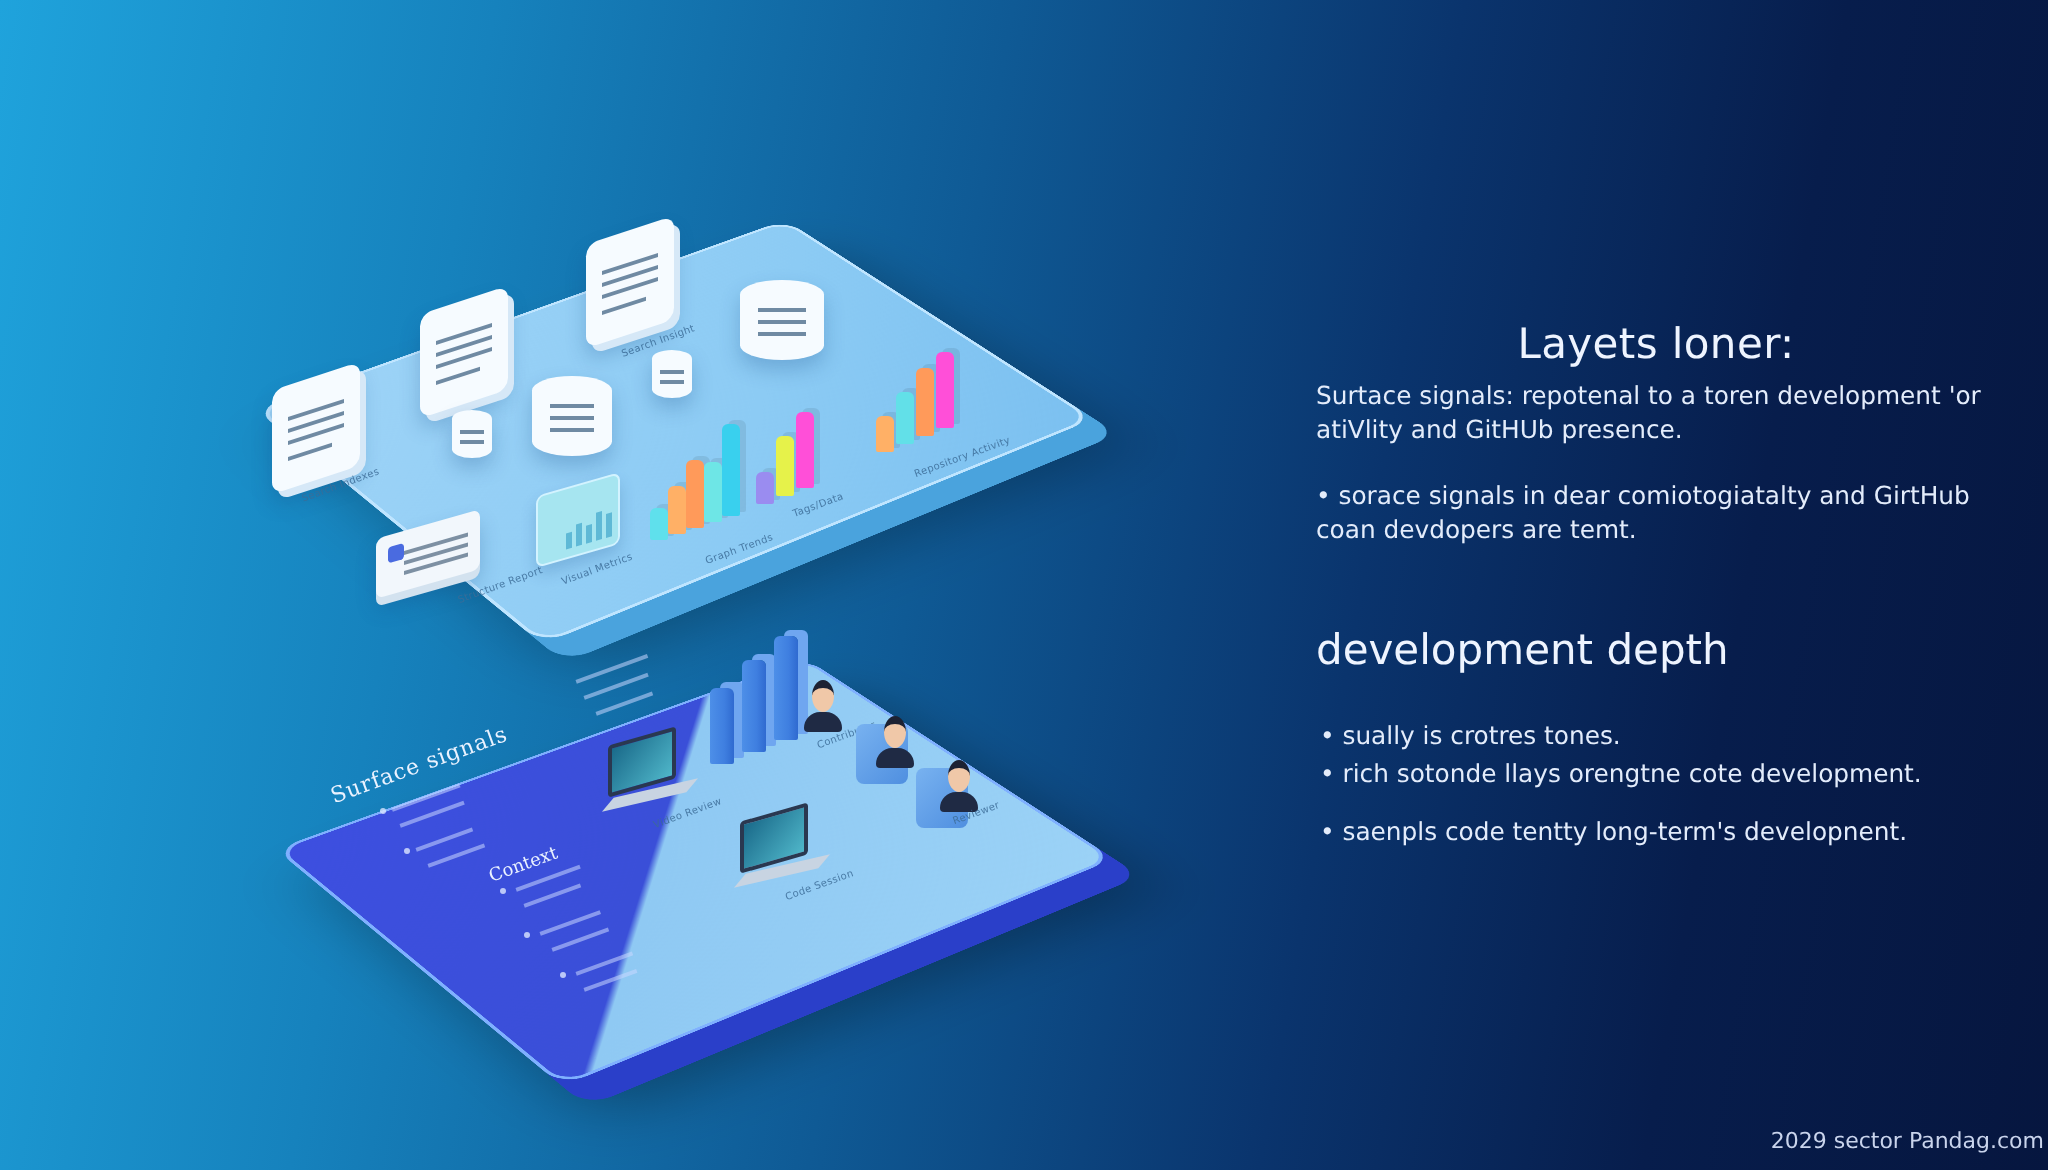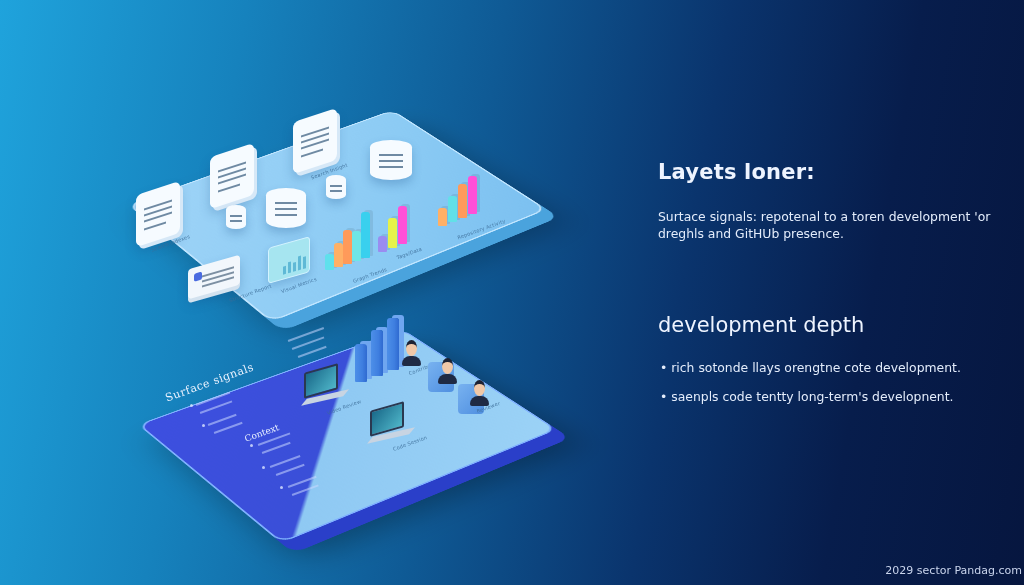--- a/index.html
+++ b/index.html
@@ -84,21 +84,21 @@
     border-radius: 2px; transform: skewY(-16deg);
   }
   .laptop .base { width: 34px; height: 7px; background: #c8d4e2; margin-left: 4px; transform: skewX(-40deg) skewY(-16deg); }
   .person { position: absolute; }
   .person .head { width: 11px; height: 12px; border-radius: 50%; background: #f0c8a8; border-top: 4px solid #1d2233; margin-left: 4px; }
   .person .body { width: 19px; height: 10px; background: #1f2a44; border-radius: 8px 8px 2px 2px; }
   .cube { position: absolute; width: 26px; height: 30px; background: linear-gradient(135deg, #78b2f0, #4f8fe0); border-radius: 4px; }
 
   
   .panel { position: absolute; left: 658px; top: 160px; width: 340px; color: #eef4ff; }
-  .h1 { font-size: 21px; font-weight: bold; margin: 0 0 24px 0; letter-spacing: 0.2px; }
+  .h1 { font-size: 21px; font-weight: normal; margin: 0 0 5px 0; letter-spacing: 0.2px; text-align: center; }
   .p { font-size: 12.4px; line-height: 17px; margin: 0 0 16px 0; color: #e3ecfb; }
   .h2 { position: absolute; left: 658px; top: 313px; font-size: 21px; color: #eef4ff; margin: 0; font-weight: normal; }
   .list { position: absolute; left: 660px; top: 358px; margin: 0; padding: 0; list-style: none; width: 330px; }
   .list li { font-size: 12.4px; color: #e3ecfb; line-height: 19px; }
   .list li.gap { margin-top: 10px; }
   .footer { position: absolute; right: 2px; bottom: 8px; font-size: 11px; color: #c9d4ec; }
 </style>
 </head>
 <body>
 
@@ -233,22 +233,24 @@
   <div class="cube" style="left:458px; top:384px;"></div>
   <div class="person" style="left:470px; top:380px;">
     <div class="head"></div>
       <div class="body"></div>
   </div>
   <span class="lbl" style="left:476px; top:404px;">Reviewer</span>
 </div>
 
 <div class="panel">
   <h1 class="h1">Layets loner:</h1>
-  <p class="p">Surtace signals: repotenal to a toren development 'or dreghls and GitHUb presence.</p>
+  <p class="p">Surtace signals: repotenal to a toren development 'or atiVlity and GitHUb presence.</p>
+  <p class="p">• sorace signals in dear comiotogiatalty and GirtHub coan devdopers are temt.</p>
 </div>
 
 <h2 class="h2">development depth</h2>
 <ul class="list">
+  <li>• sually is crotres tones.</li>
   <li>• rich sotonde llays orengtne cote development.</li>
   <li class="gap">• saenpls code tentty long-term's developnent.</li>
 </ul>
 
 <div class="footer">2029 sector Pandag.com</div>
 
 </body></html>

